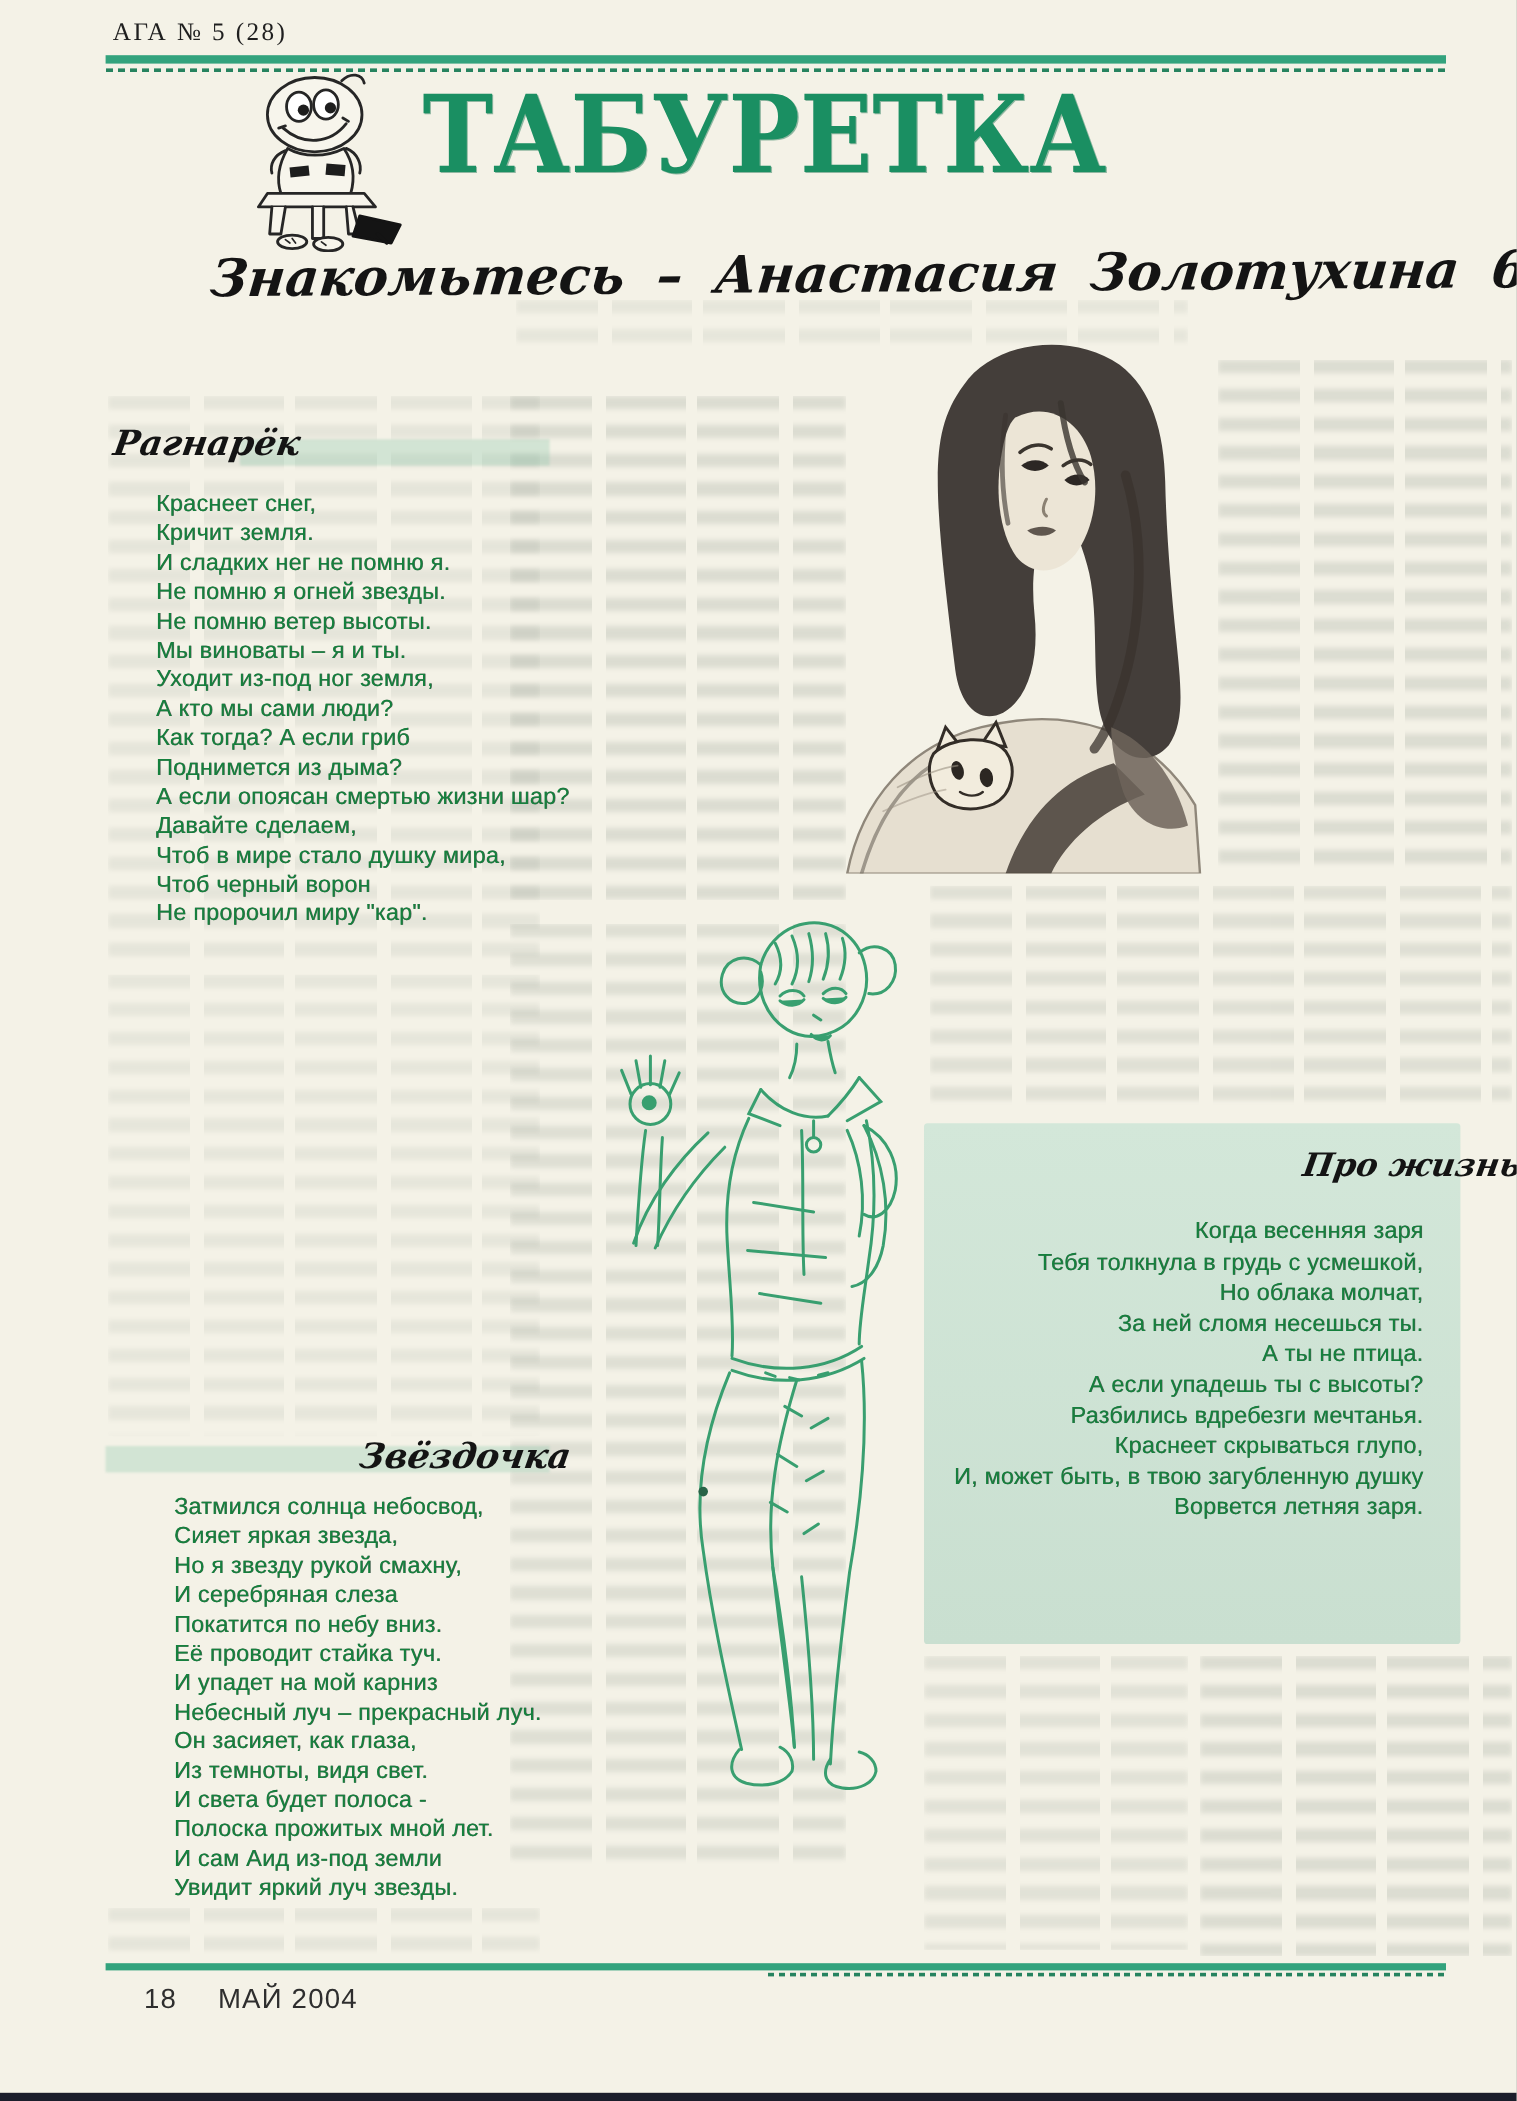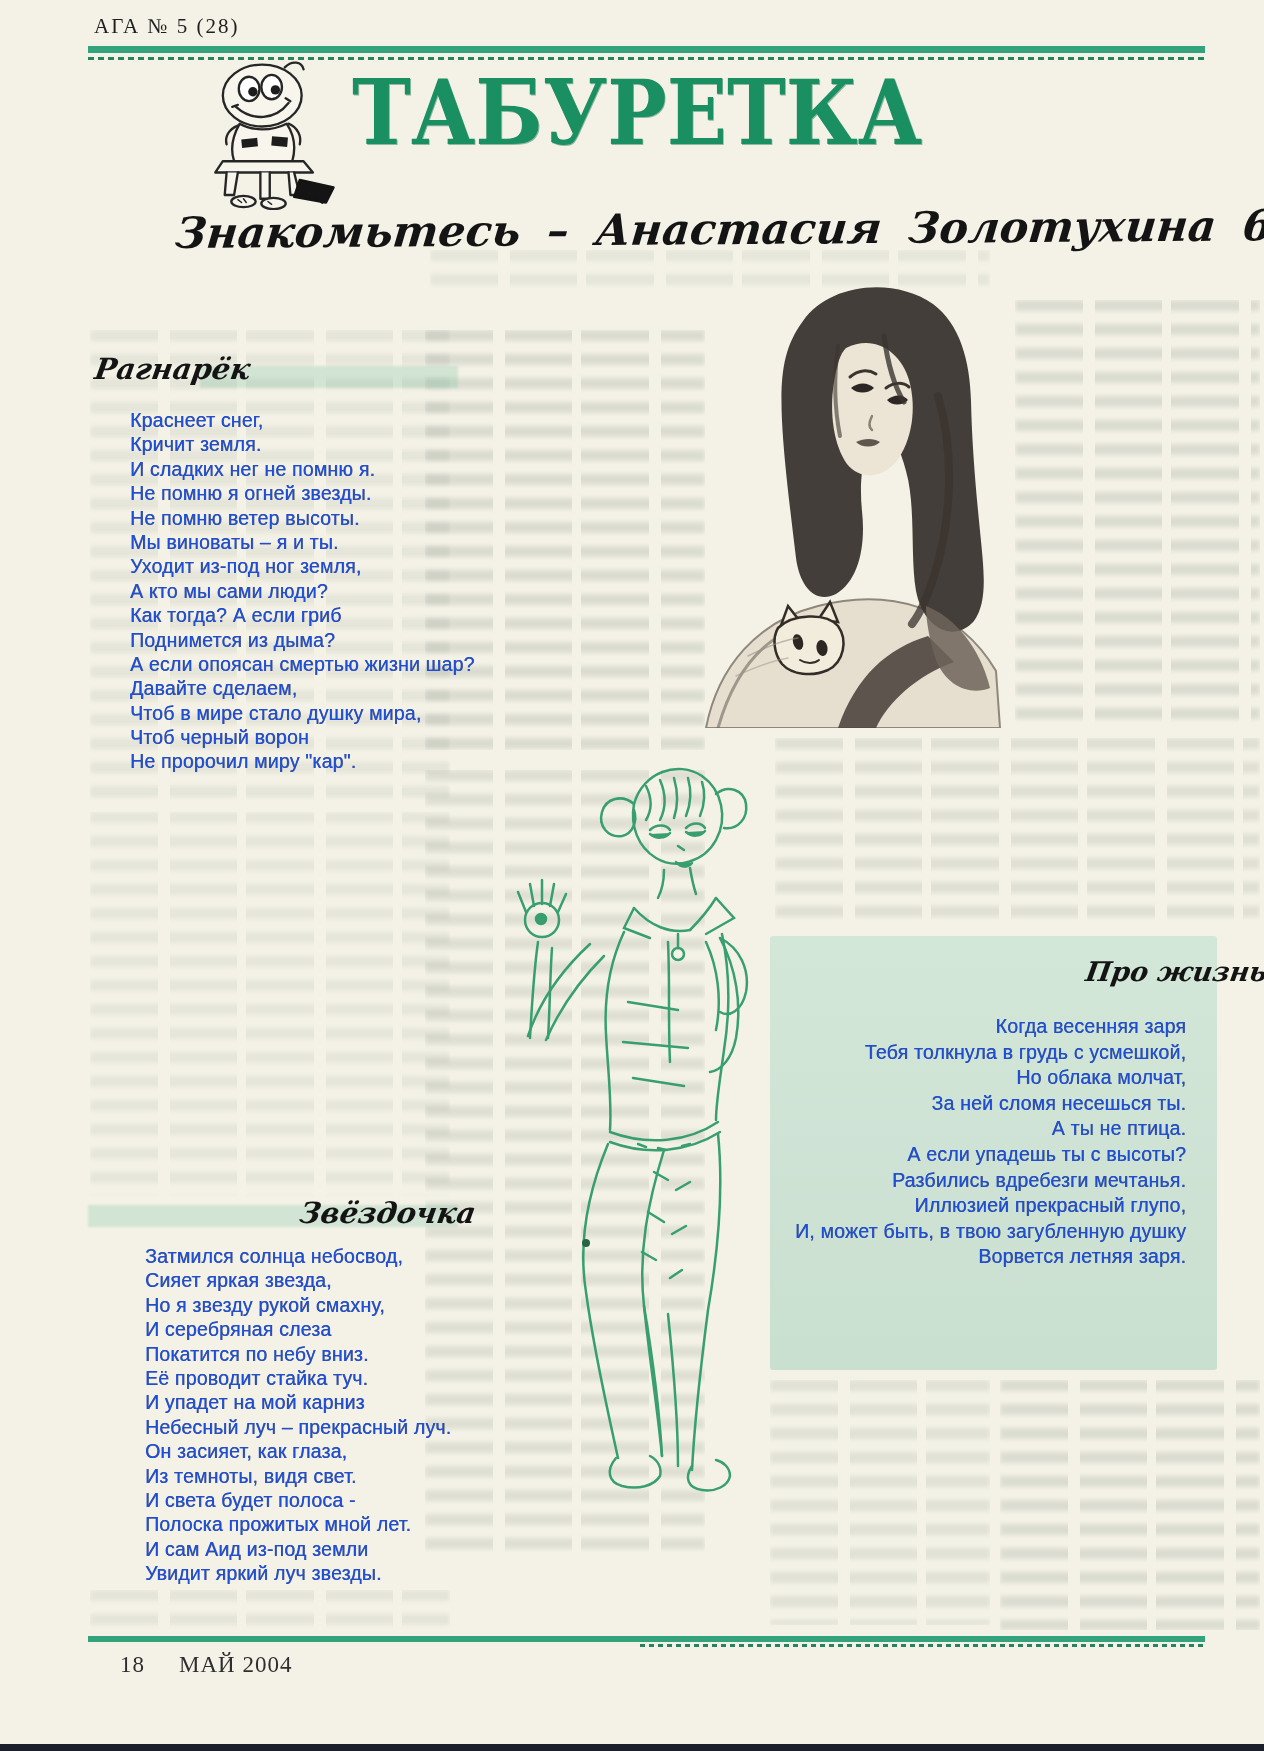--- a/index.html
+++ b/index.html
@@ -39,21 +39,21 @@
   .script{
     font-family:"DejaVu Serif", serif;
     font-style:italic;font-weight:bold;color:#141414;
   }
   .headline{
     position:absolute;left:176px;top:204px;
     font-size:43px;white-space:nowrap;word-spacing:12px;
     transform:skewX(-6deg) rotate(-.4deg);
   }
   
-  .poem{position:absolute;color:#1d4ed8;font-size:19.5px;letter-spacing:.2px;
+  .poem{position:absolute;color:#15803d;font-size:19.5px;letter-spacing:.2px;
         text-shadow:.4px 0 0 rgba(70,70,70,.8);}
   .poem .poem-line{height:24.4px;line-height:24.4px;white-space:nowrap;}
   .poem-title{position:absolute;font-size:29px;transform:skewX(-9deg);white-space:nowrap;}
   .p1{left:130px;top:408px;}
   .t1{left:95px;top:352px;}
   .p2{left:130px;top:1244px;margin-left:15px;}
   .t2{left:300px;top:1196px;width:156px;text-align:right;}
   .p3{left:795px;top:1014px;}
   .p3 .poem-line{height:25.6px;line-height:25.6px;text-align:right;}
   .t3{left:1086px;top:956px;font-size:27px;}
@@ -66,21 +66,21 @@
   
   .ghost{
     position:absolute;
     background:repeating-linear-gradient(180deg,rgba(104,117,106,.34) 0 11px,transparent 11px 24px);
     -webkit-mask-image:repeating-linear-gradient(90deg,#000 0 68px,transparent 68px 80px,#000 80px 147px,transparent 147px 156px);
     mask-image:repeating-linear-gradient(90deg,#000 0 68px,transparent 68px 80px,#000 80px 147px,transparent 147px 156px);
     filter:blur(2.2px);
   }
   .footer{
     position:absolute;left:120px;top:1652px;
-    font-family:Liberation Serif, serif;font-size:23px;color:#2e2e2e;letter-spacing:1px;
+    font-family:Liberation Sans, sans-serif;font-size:23px;color:#2e2e2e;letter-spacing:1px;
   }
   .footer span{margin-right:34px;}
   .bottom-strip{position:absolute;left:0;top:1744px;width:1264px;height:7px;background:#1b1e2b;}
   svg{position:absolute;}
 </style>
 </head>
 <body>
 
 <div class="page">
 
@@ -237,21 +237,21 @@
   <div class="greenbox"></div>
   <div class="poem-title t3 script">Про жизнь</div>
   <div class="poem p3">
       <div class="poem-line">Когда весенняя заря</div>
       <div class="poem-line">Тебя толкнула в грудь с усмешкой,</div>
       <div class="poem-line">Но облака молчат,</div>
       <div class="poem-line">За ней сломя несешься ты.</div>
       <div class="poem-line">А ты не птица.</div>
       <div class="poem-line">А если упадешь ты с высоты?</div>
       <div class="poem-line">Разбились вдребезги мечтанья.</div>
-      <div class="poem-line">Иллюзией прекрасный глупо,</div>
+      <div class="poem-line">Краснеет скрываться глупо,</div>
       <div class="poem-line">И, может быть, в твою загубленную душку</div>
       <div class="poem-line">Ворвется летняя заря.</div>
     </div>
 
   <div class="hl" style="left:88px;top:1205px;width:370px;height:22px;"></div>
   <div class="poem-title t2 script">Звёздочка</div>
   <div class="poem p2">
       <div class="poem-line">Затмился солнца небосвод,</div>
       <div class="poem-line">Сияет яркая звезда,</div>
       <div class="poem-line">Но я звезду рукой смахну,</div>

